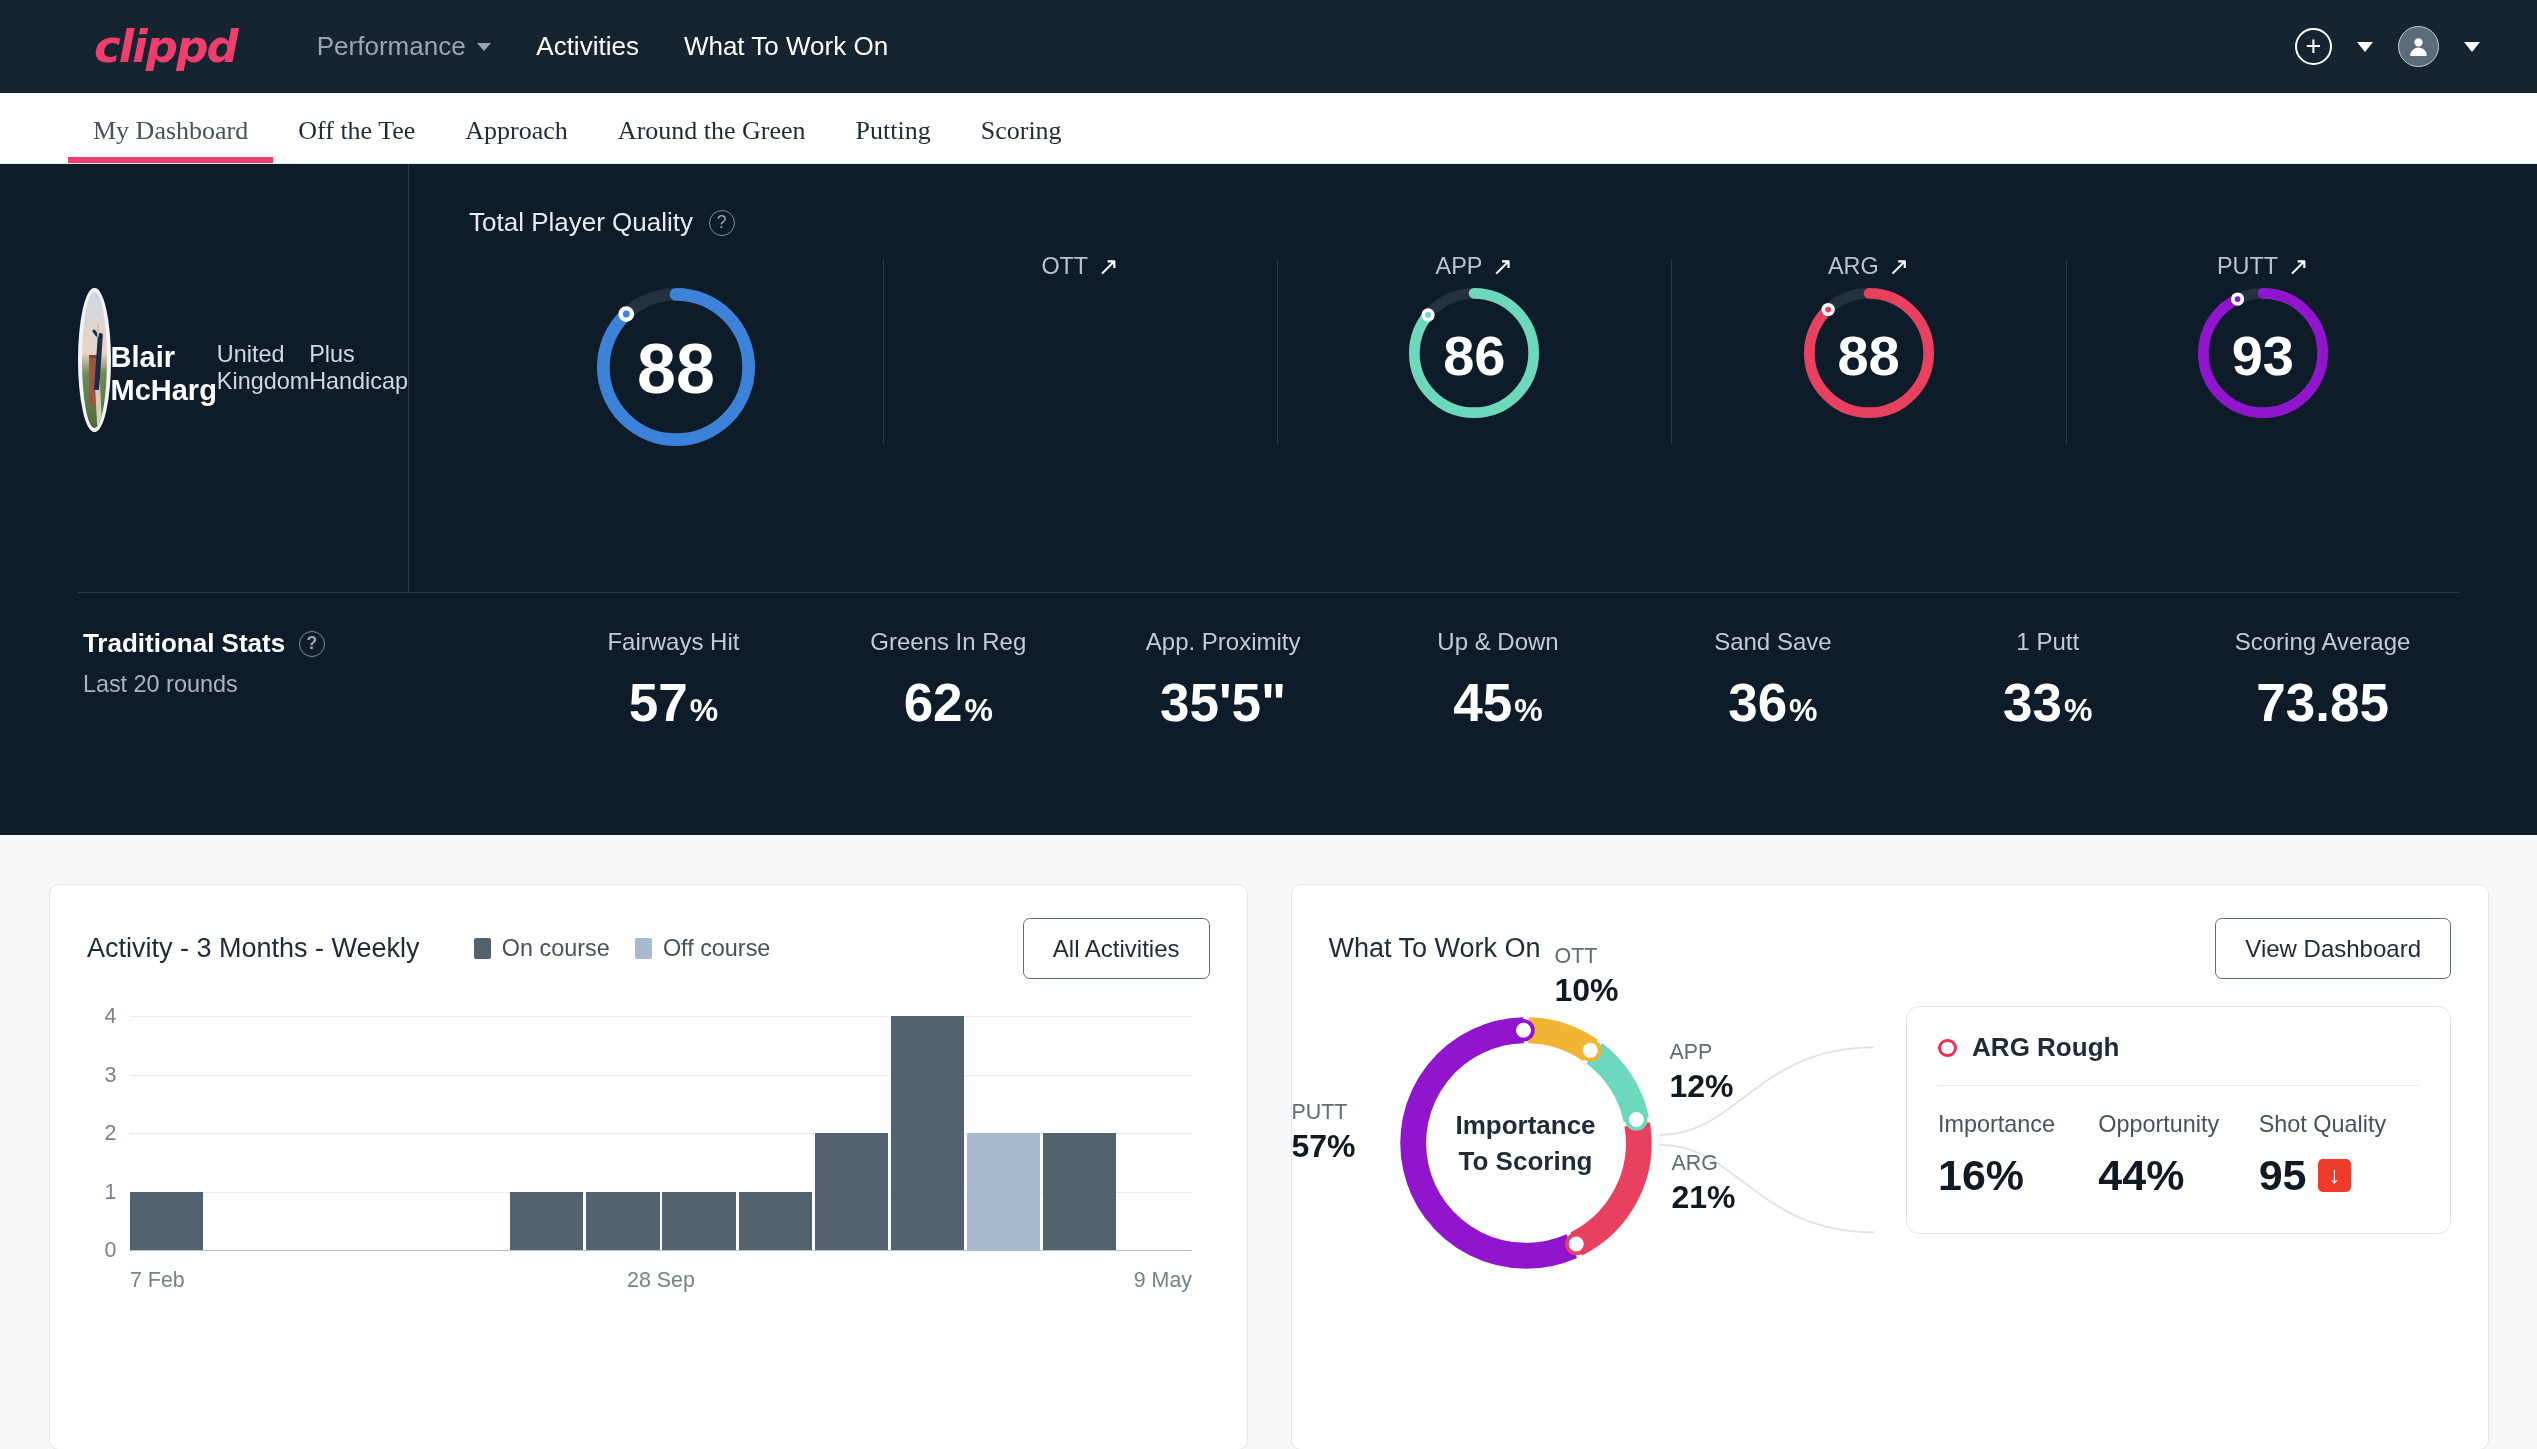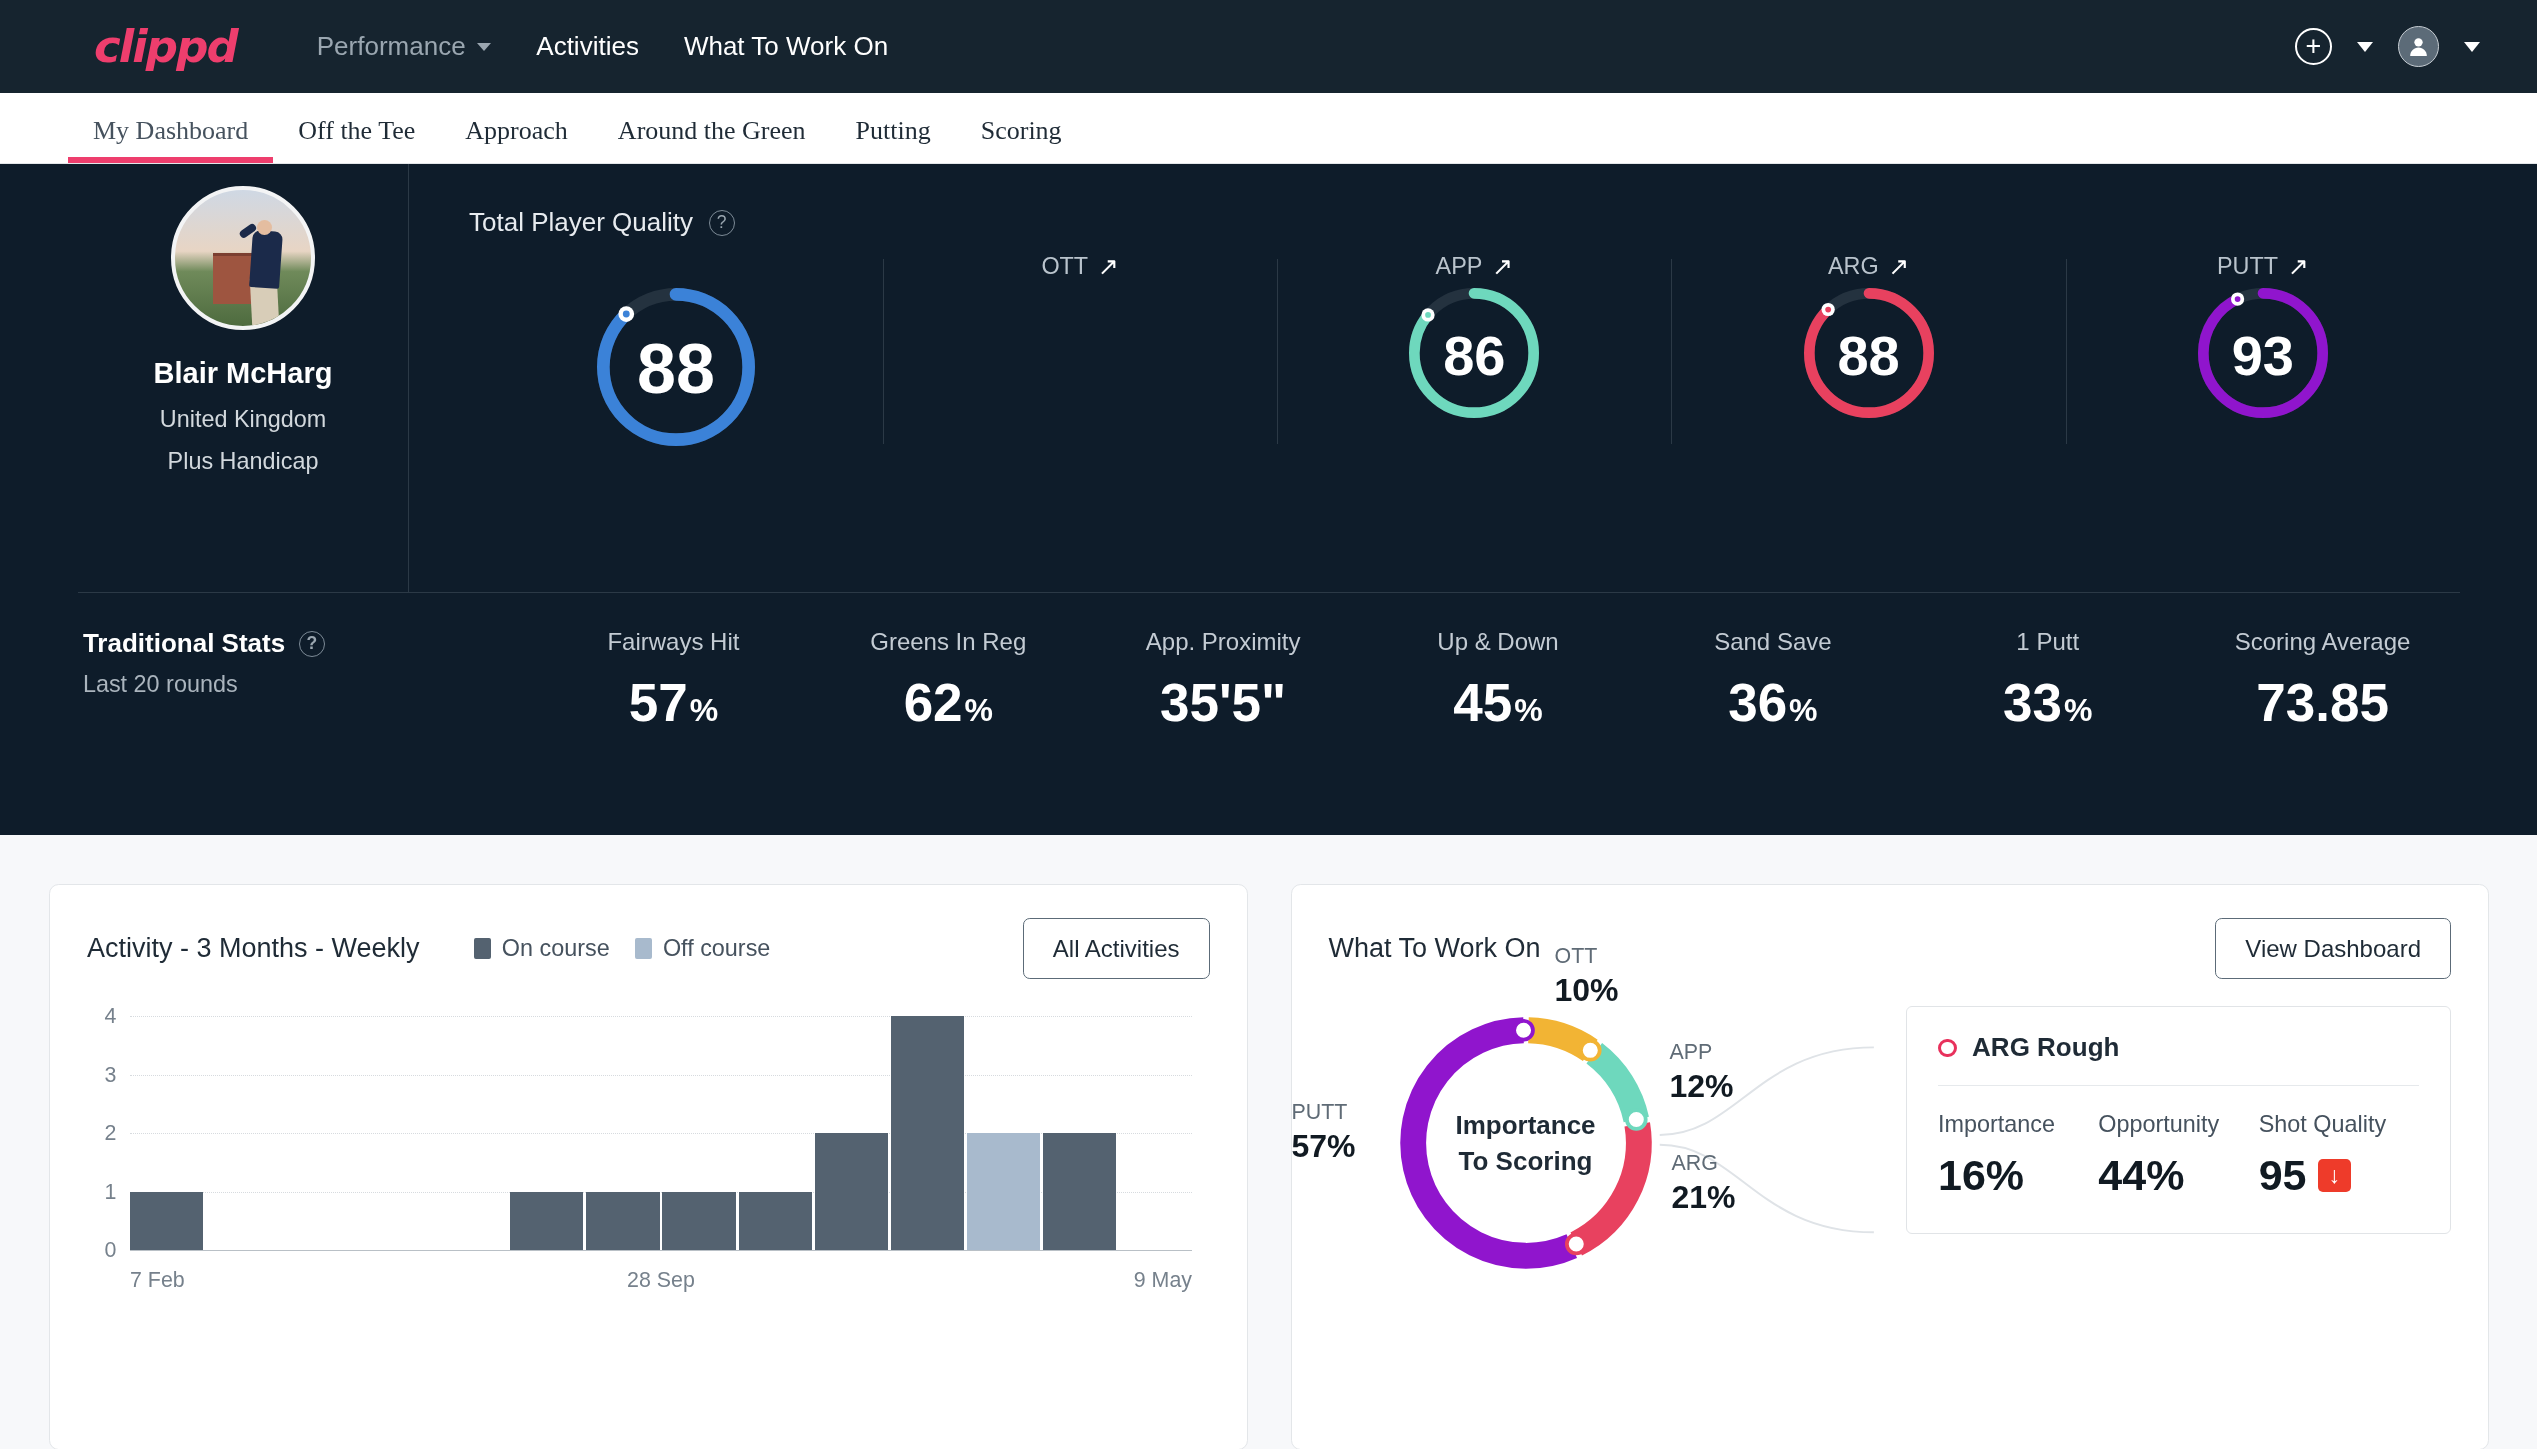--- a/index.html
+++ b/index.html
@@ -110,21 +110,20 @@
     background: #0e1c2a;
     height: 671px;
     position: relative;
     padding: 0 78px;
   }
   .hero-top { display: flex; height: 428px; }
   .profile {
     width: 331px;
     padding-top: 22px;
     display: flex;
-    flex-direction: column;
     align-items: center;
     border-right: 1px solid #2b3946;
     margin-right: 0;
     padding-bottom: 58px;
   }
   .profile-photo {
     width: 144px; height: 144px;
     border-radius: 50%;
     border: 4.9px solid #f3f4f5;
     overflow: hidden;
@@ -388,21 +387,21 @@
     color: #5f6b76;
     margin-bottom: 2.9px;
   }
   .slice-label .pct { font-size: 32px; }
 
   .detail-card {
     position: absolute;
     right: 0; top: 17.5px;
     width: 545px;
     border: 1px solid #e1e4e7;
-    border-radius: 6px;
+    border-radius: 13px;
     background: #ffffff;
     padding: 25px 31px 33px 31px;
   }
   .detail-head {
     display: flex; align-items: center; gap: 15.6px;
     font-size: 26px; font-weight: bold; color: #1f2b36;
     padding-bottom: 21.4px;
     border-bottom: 1px solid #e6e9ec;
   }
   .ring-dot {

